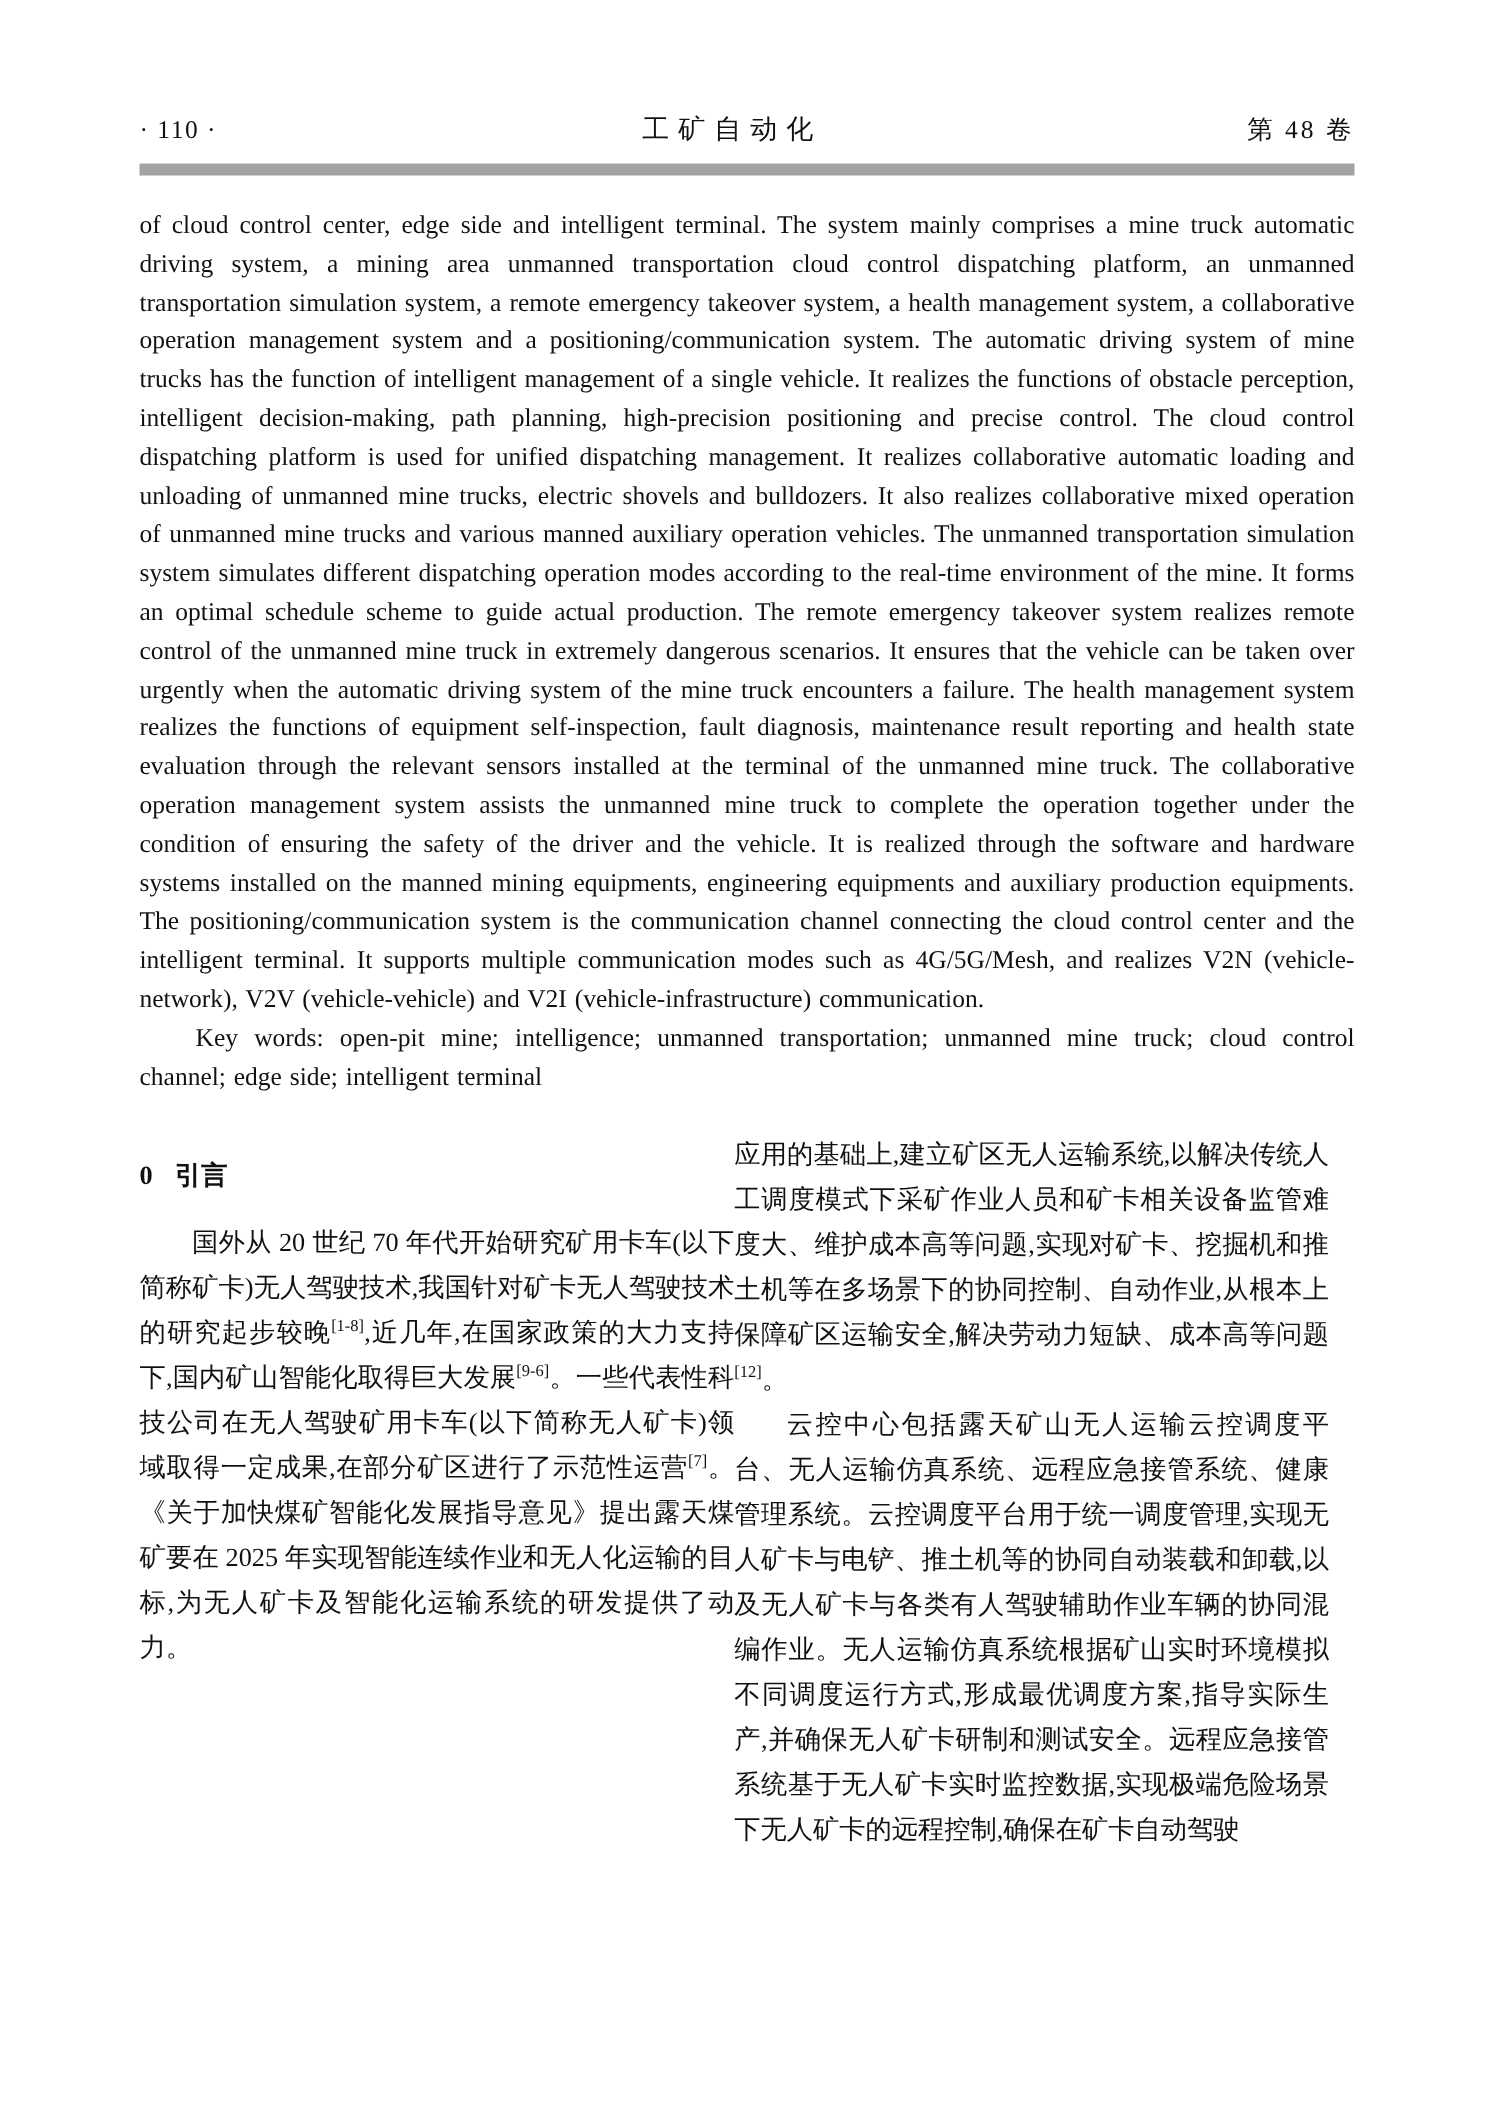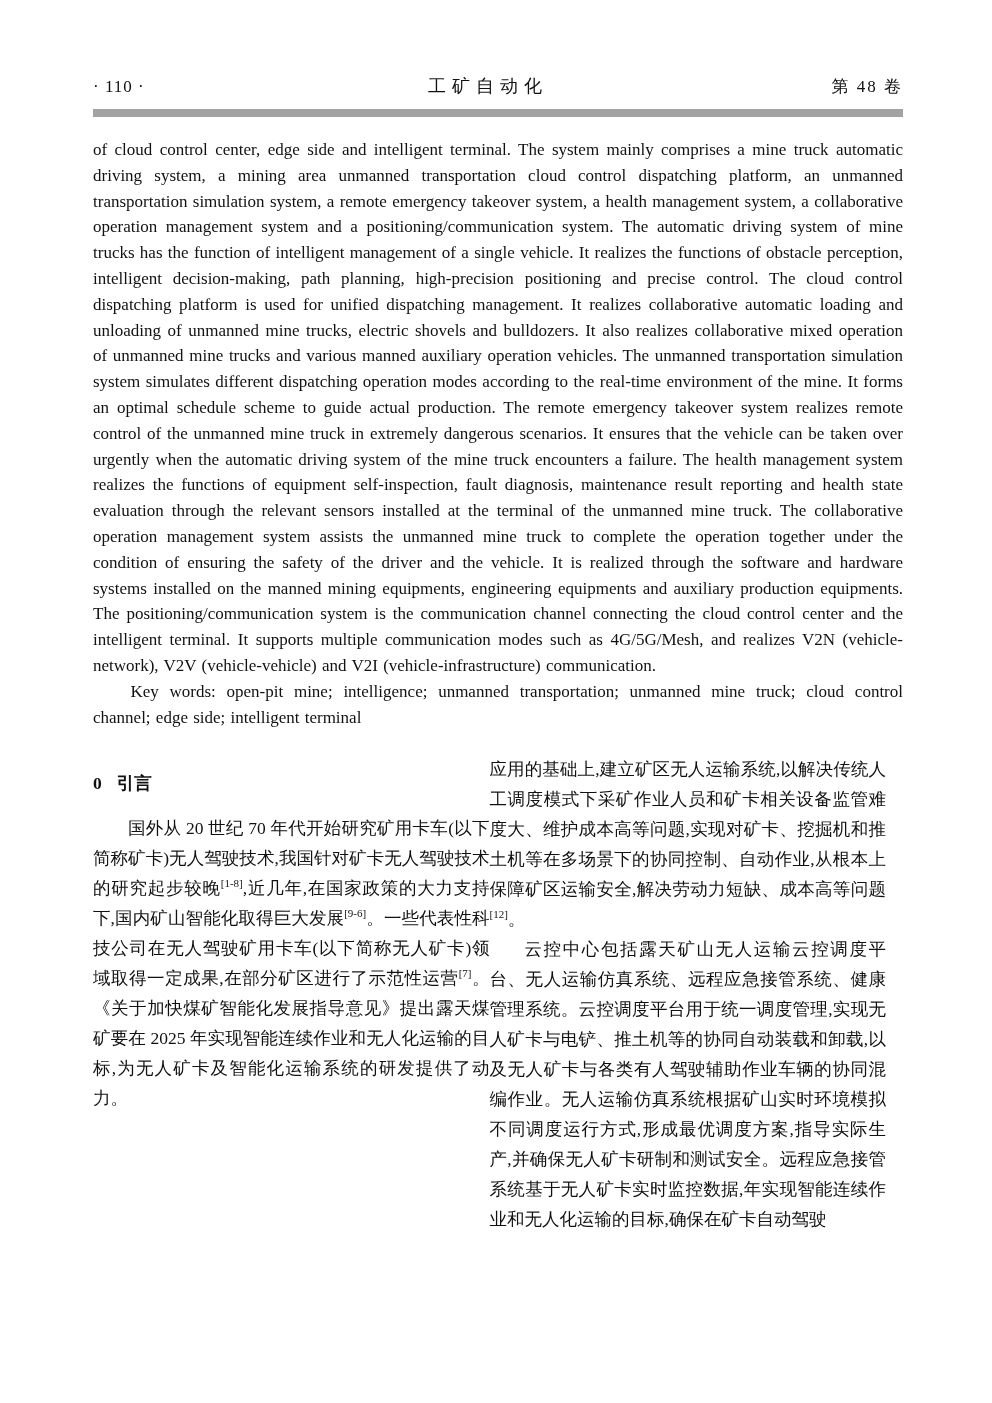--- a/index.html
+++ b/index.html
@@ -94,18 +94,18 @@
 
     <div class="col col-left cn">
       <h2 class="sec">
         <span class="sec-num">0</span><span>引言</span>
       </h2>
       <p>国外从 20 世纪 70 年代开始研究矿用卡车(以下简称矿卡)无人驾驶技术,我国针对矿卡无人驾驶技术的研究起步较晚<sup>[1-8]</sup>,近几年,在国家政策的大力支持下,国内矿山智能化取得巨大发展<sup>[9-6]</sup>。一些代表性科技公司在无人驾驶矿用卡车(以下简称无人矿卡)领域取得一定成果,在部分矿区进行了示范性运营<sup>[7]</sup>。《关于加快煤矿智能化发展指导意见》提出露天煤矿要在 2025 年实现智能连续作业和无人化运输的目标,为无人矿卡及智能化运输系统的研发提供了动力。</p>
     </div>
 
     <div class="col col-right cn">
       <p class="noindent">应用的基础上,建立矿区无人运输系统,以解决传统人工调度模式下采矿作业人员和矿卡相关设备监管难度大、维护成本高等问题,实现对矿卡、挖掘机和推土机等在多场景下的协同控制、自动作业,从根本上保障矿区运输安全,解决劳动力短缺、成本高等问题<sup>[12]</sup>。</p>
-      <p>云控中心包括露天矿山无人运输云控调度平台、无人运输仿真系统、远程应急接管系统、健康管理系统。云控调度平台用于统一调度管理,实现无人矿卡与电铲、推土机等的协同自动装载和卸载,以及无人矿卡与各类有人驾驶辅助作业车辆的协同混编作业。无人运输仿真系统根据矿山实时环境模拟不同调度运行方式,形成最优调度方案,指导实际生产,并确保无人矿卡研制和测试安全。远程应急接管系统基于无人矿卡实时监控数据,年实现智能连续作业和无人化运输的目标,确保在矿卡自动驾驶</p>
+      <p>云控中心包括露天矿山无人运输云控调度平台、无人运输仿真系统、远程应急接管系统、健康管理系统。云控调度平台用于统一调度管理,实现无人矿卡与电铲、推土机等的协同自动装载和卸载,以及无人矿卡与各类有人驾驶辅助作业车辆的协同混编作业。无人运输仿真系统根据矿山实时环境模拟不同调度运行方式,形成最优调度方案,指导实际生产,并确保无人矿卡研制和测试安全。远程应急接管系统基于无人矿卡实时监控数据,实现极端危险场景下无人矿卡的远程控制,确保在矿卡自动驾驶</p>
     </div>
 
   </div>
 
 </div>
 
 </body></html>

